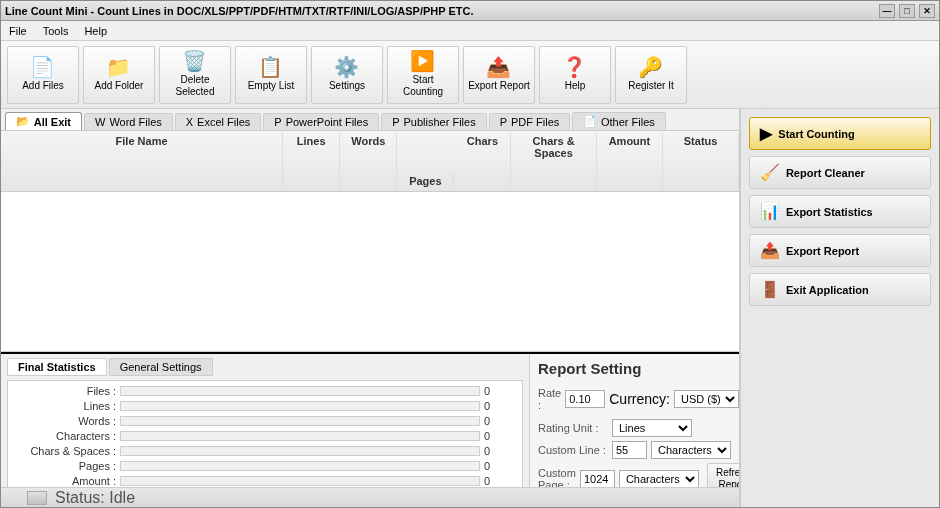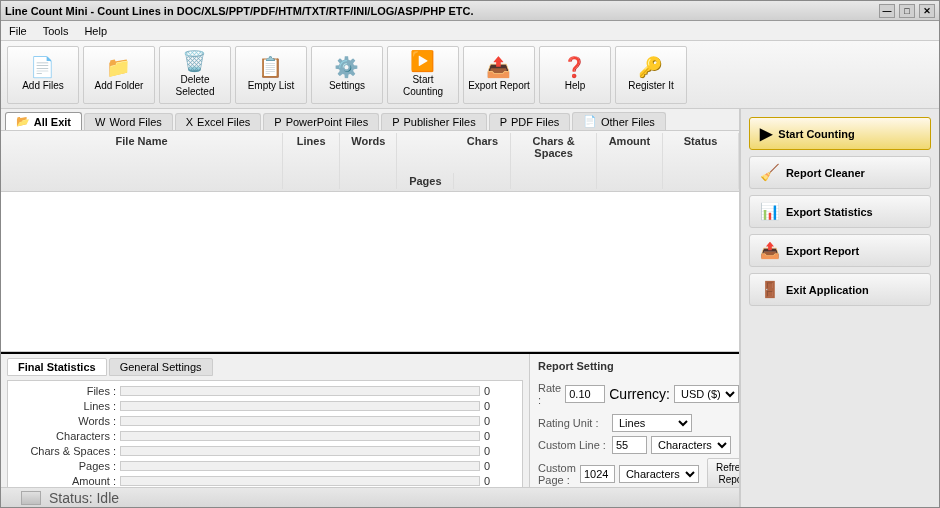--- a/index.html
+++ b/index.html
@@ -147,21 +147,21 @@
       align-items: center;
       margin-bottom: 3px;
       font-size: 11px;
     }
     .stat-label { width: 100px; text-align: right; color: #333; }
     .stat-bar-container { flex: 1; background: #f0f0f0; height: 10px; border: 1px solid #ccc; margin: 0 4px; }
     .stat-bar { height: 100%; background: #4a90d9; }
     .stat-value { width: 30px; text-align: left; color: #333; }
     .report-settings-title {
       font-weight: bold;
-      font-size: 11px;
+      font-size: 15px;
       margin-bottom: 6px;
       color: #333;
     }
     .report-row {
       display: flex;
       align-items: center;
       margin-bottom: 4px;
       font-size: 11px;
       gap: 4px;
     }
@@ -222,22 +222,22 @@
     }
     .action-icon { font-size: 16px; }
 
     
     .status-bar {
       height: 20px;
       background: linear-gradient(to bottom, #e8e8e8, #d8d8d8);
       border-top: 1px solid #ccc;
       display: flex;
       align-items: center;
-      padding: 0 20px;
-      font-size: 14px;
+      padding: 0 26px;
+      font-size: 16px;
       color: #555;
       gap: 8px;
     }
     .status-indicator {
       width: 20px; height: 14px;
       background: linear-gradient(to bottom, #e0e0e0, #c0c0c0);
       border: 1px solid #aaa;
     }
 
     

